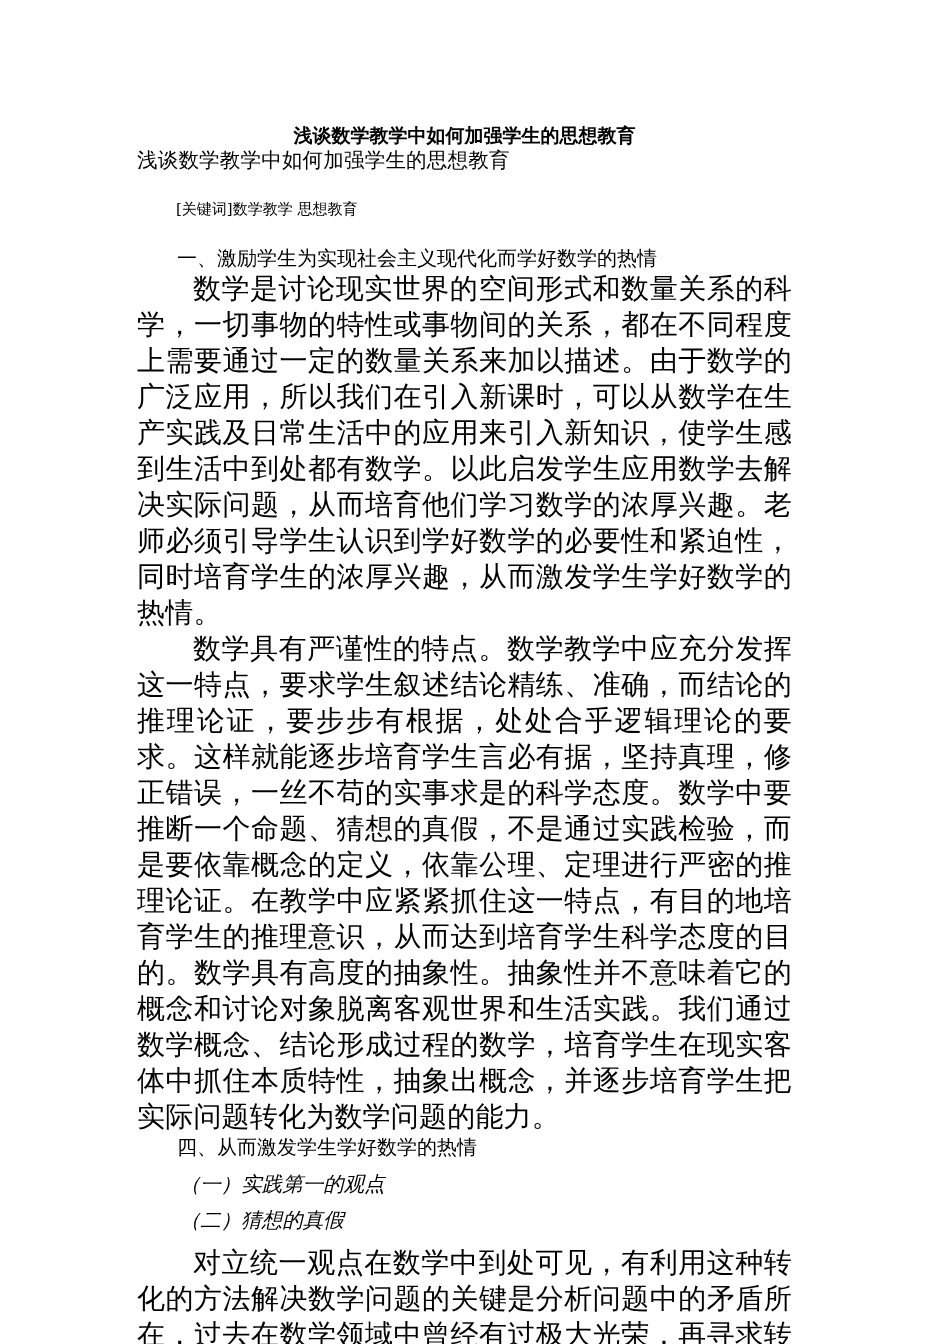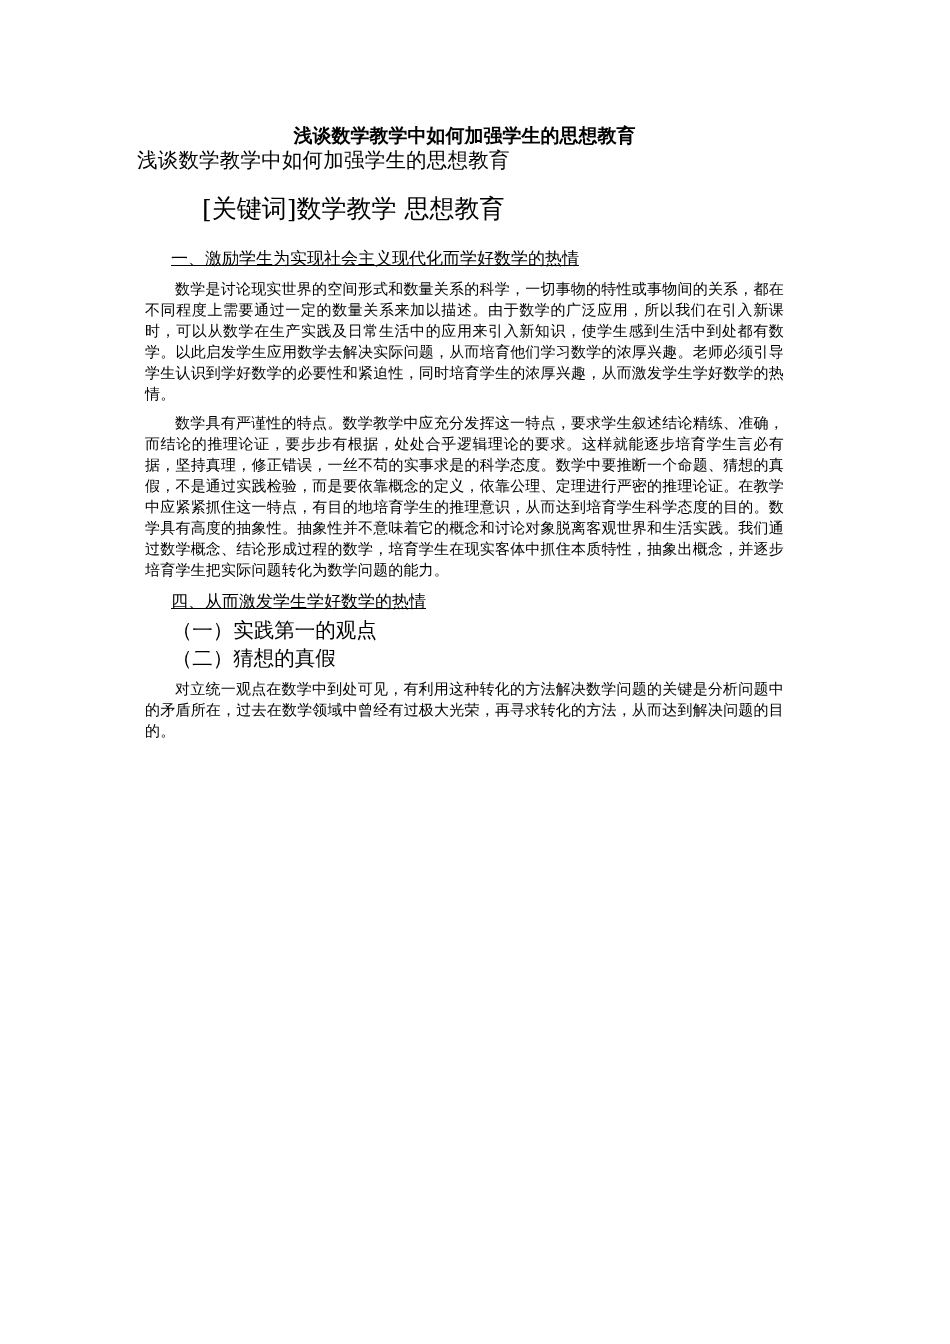--- a/index.html
+++ b/index.html
@@ -2,24 +2,24 @@
 <html><head>
 <meta charset="utf-8">
 <style>
   html, body { margin: 0; padding: 0; background: #ffffff; }
   body { width: 950px; height: 1344px; position: relative; overflow: hidden;
          font-family: "DejaVu Serif", "Liberation Serif", serif; color: #000; }
   .page { position: absolute; left: 137px; top: 122px; width: 655px; }
   .title { text-align: center; font-weight: bold; font-size: 19px; line-height: 26px;
            font-family: "DejaVu Sans", "Liberation Sans", sans-serif; margin-left: 0; }
   .line { font-size: 20.5px; line-height: 24.6px; white-space: nowrap; letter-spacing: 0.2px; }
-  .p { font-size: 15px; line-height: 21px; text-align: justify; text-indent: 2em; margin: 8px; letter-spacing: 0.2px; }
-  .h { font-size: 17px; line-height: 24.6px; text-indent: 2em; margin: 0; text-decoration: underline; }
-  .h-sub { font-size: 20.5px; line-height: 24.6px; text-indent: 1.5em; margin: 4px; }
-  .kw { font-size: 25px; line-height: 24.6px; text-indent: 2.6em; margin: 0; }
+  .p { font-size: 28px; line-height: 36px; text-align: justify; text-indent: 2em; margin: 0; letter-spacing: 0.2px; }
+  .h { font-size: 20px; line-height: 24.6px; text-indent: 2em; margin: 0; }
+  .h-sub { font-size: 20.5px; line-height: 24.6px; text-indent: 1.5em; margin: 12px; font-style: italic; }
+  .kw { font-size: 15px; line-height: 24.6px; text-indent: 2.6em; margin: 0; }
   .gap { height: 24.6px; }
 </style>
 </head>
 <body>
 
 <div class="page">
   <div class="title">浅谈数学教学中如何加强学生的思想教育</div>
   <div class="line">浅谈数学教学中如何加强学生的思想教育</div>
   <div class="gap"></div>
   <p class="kw">[关键词]数学教学 思想教育</p>

